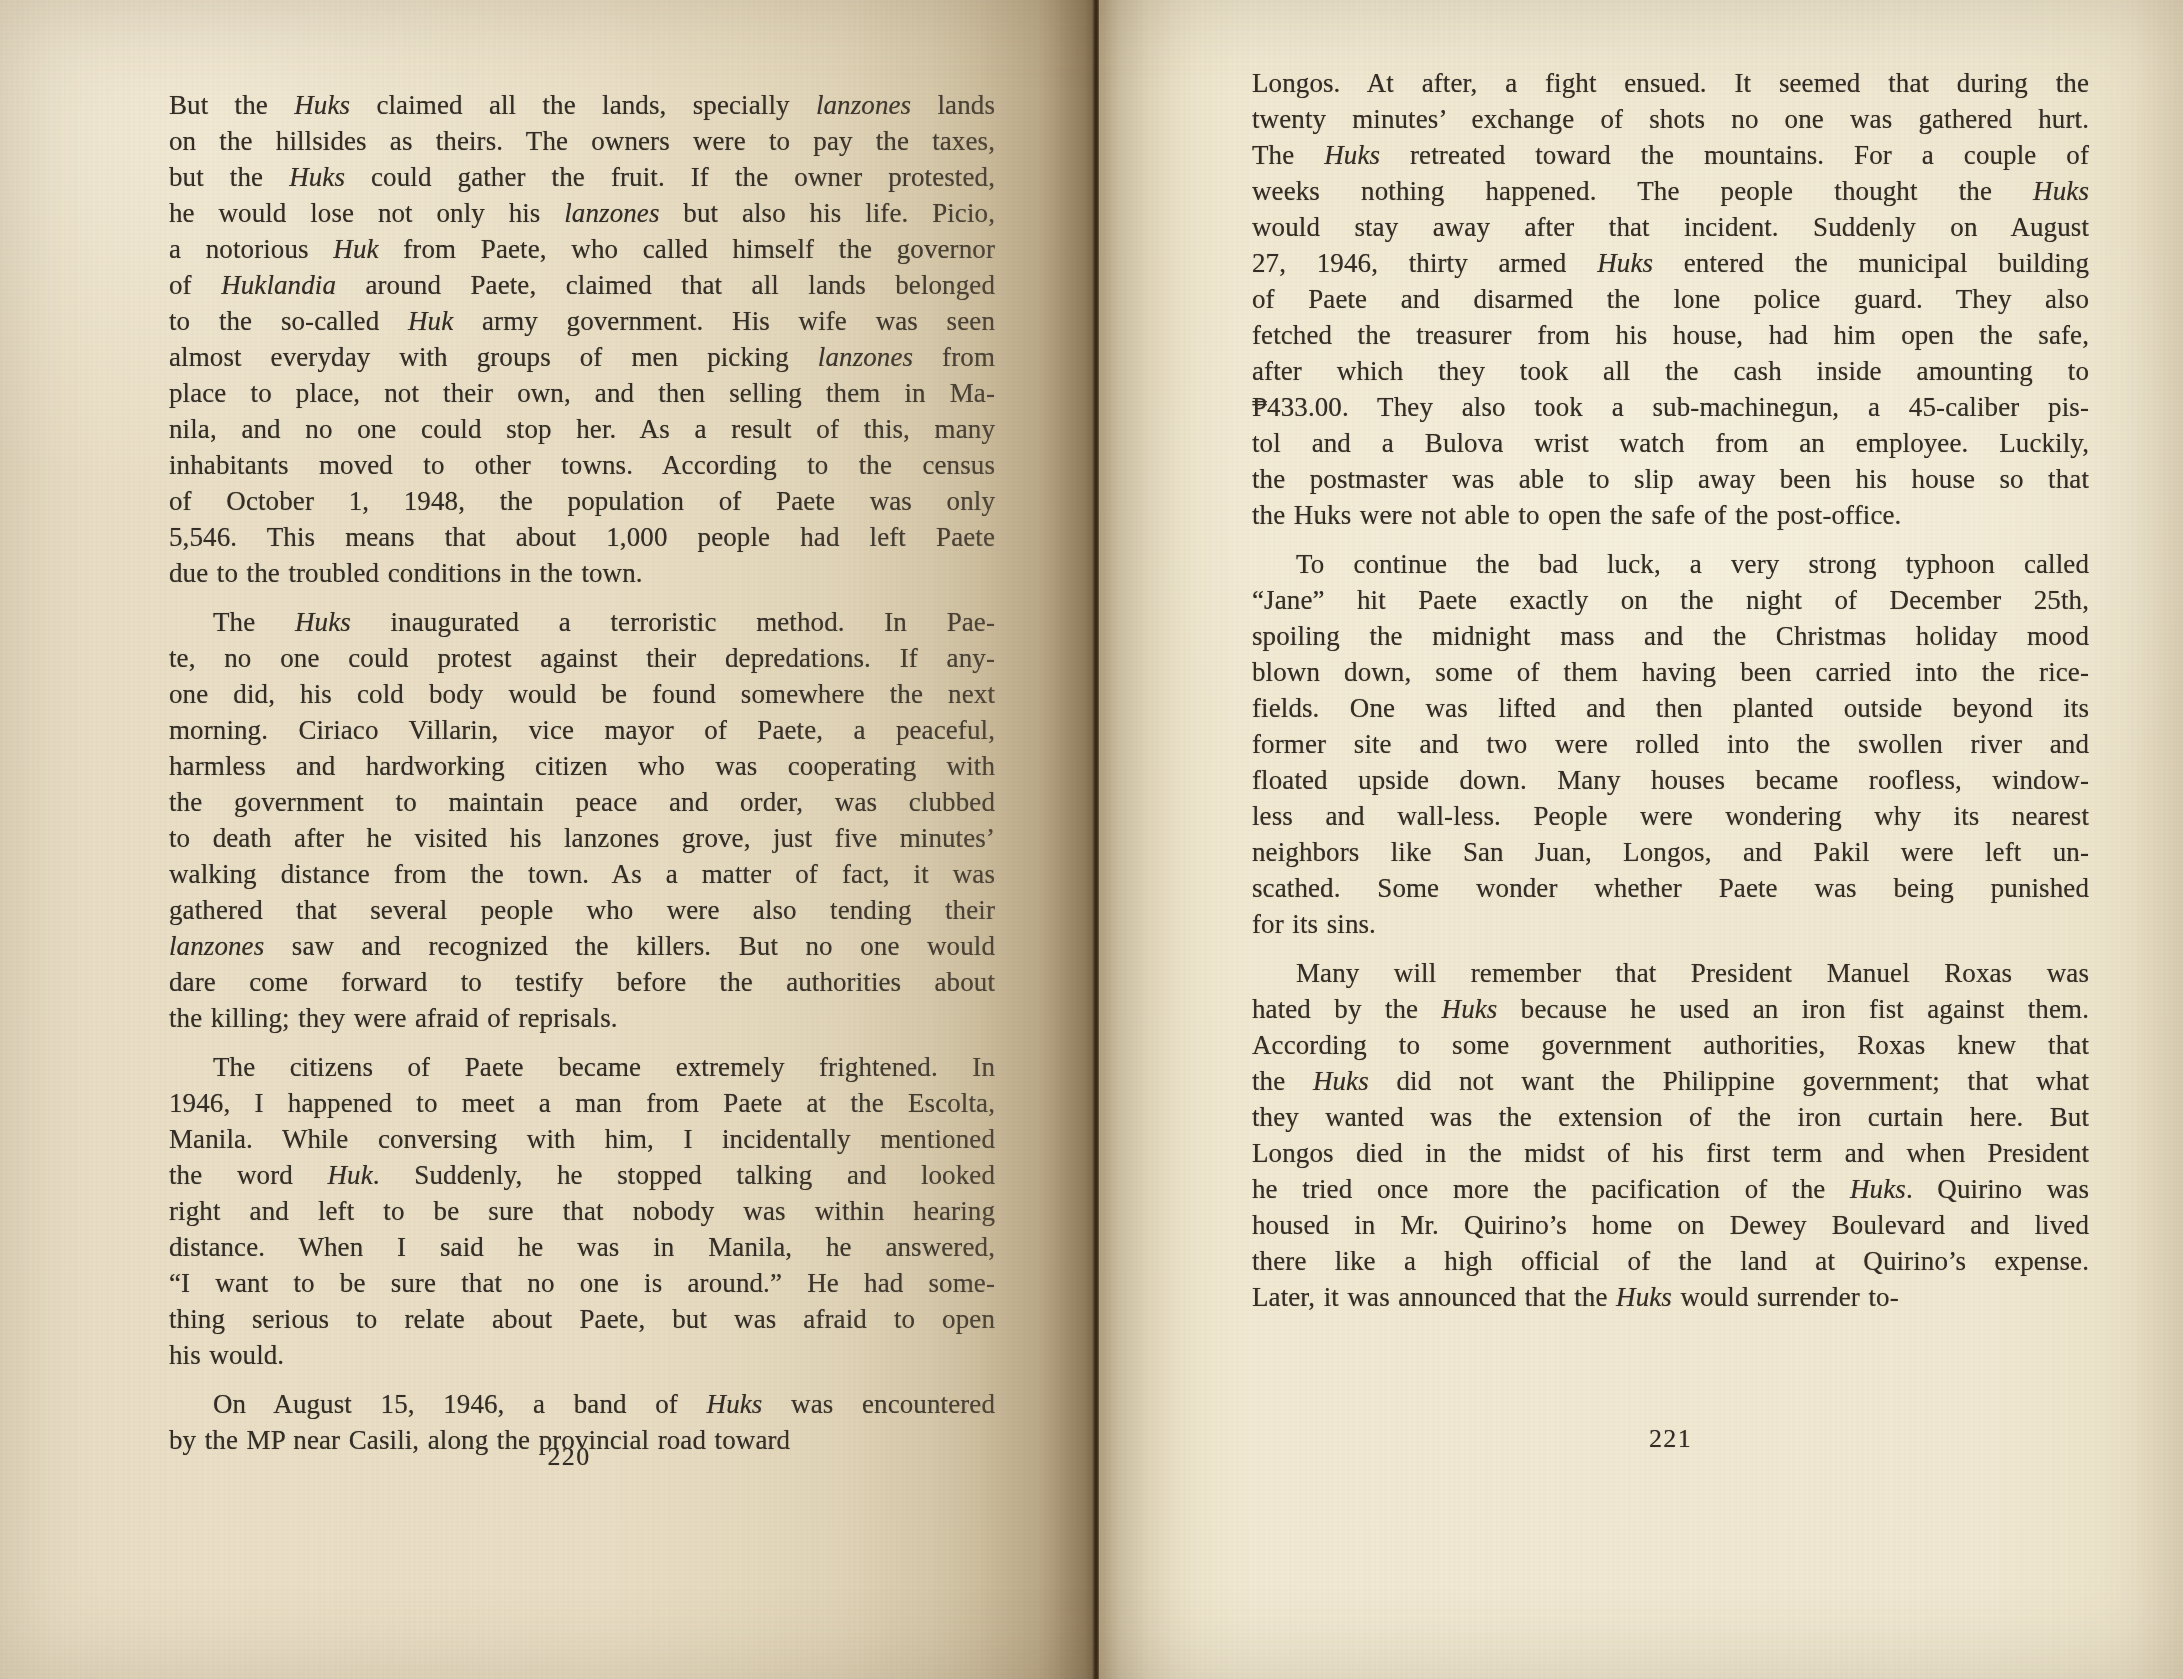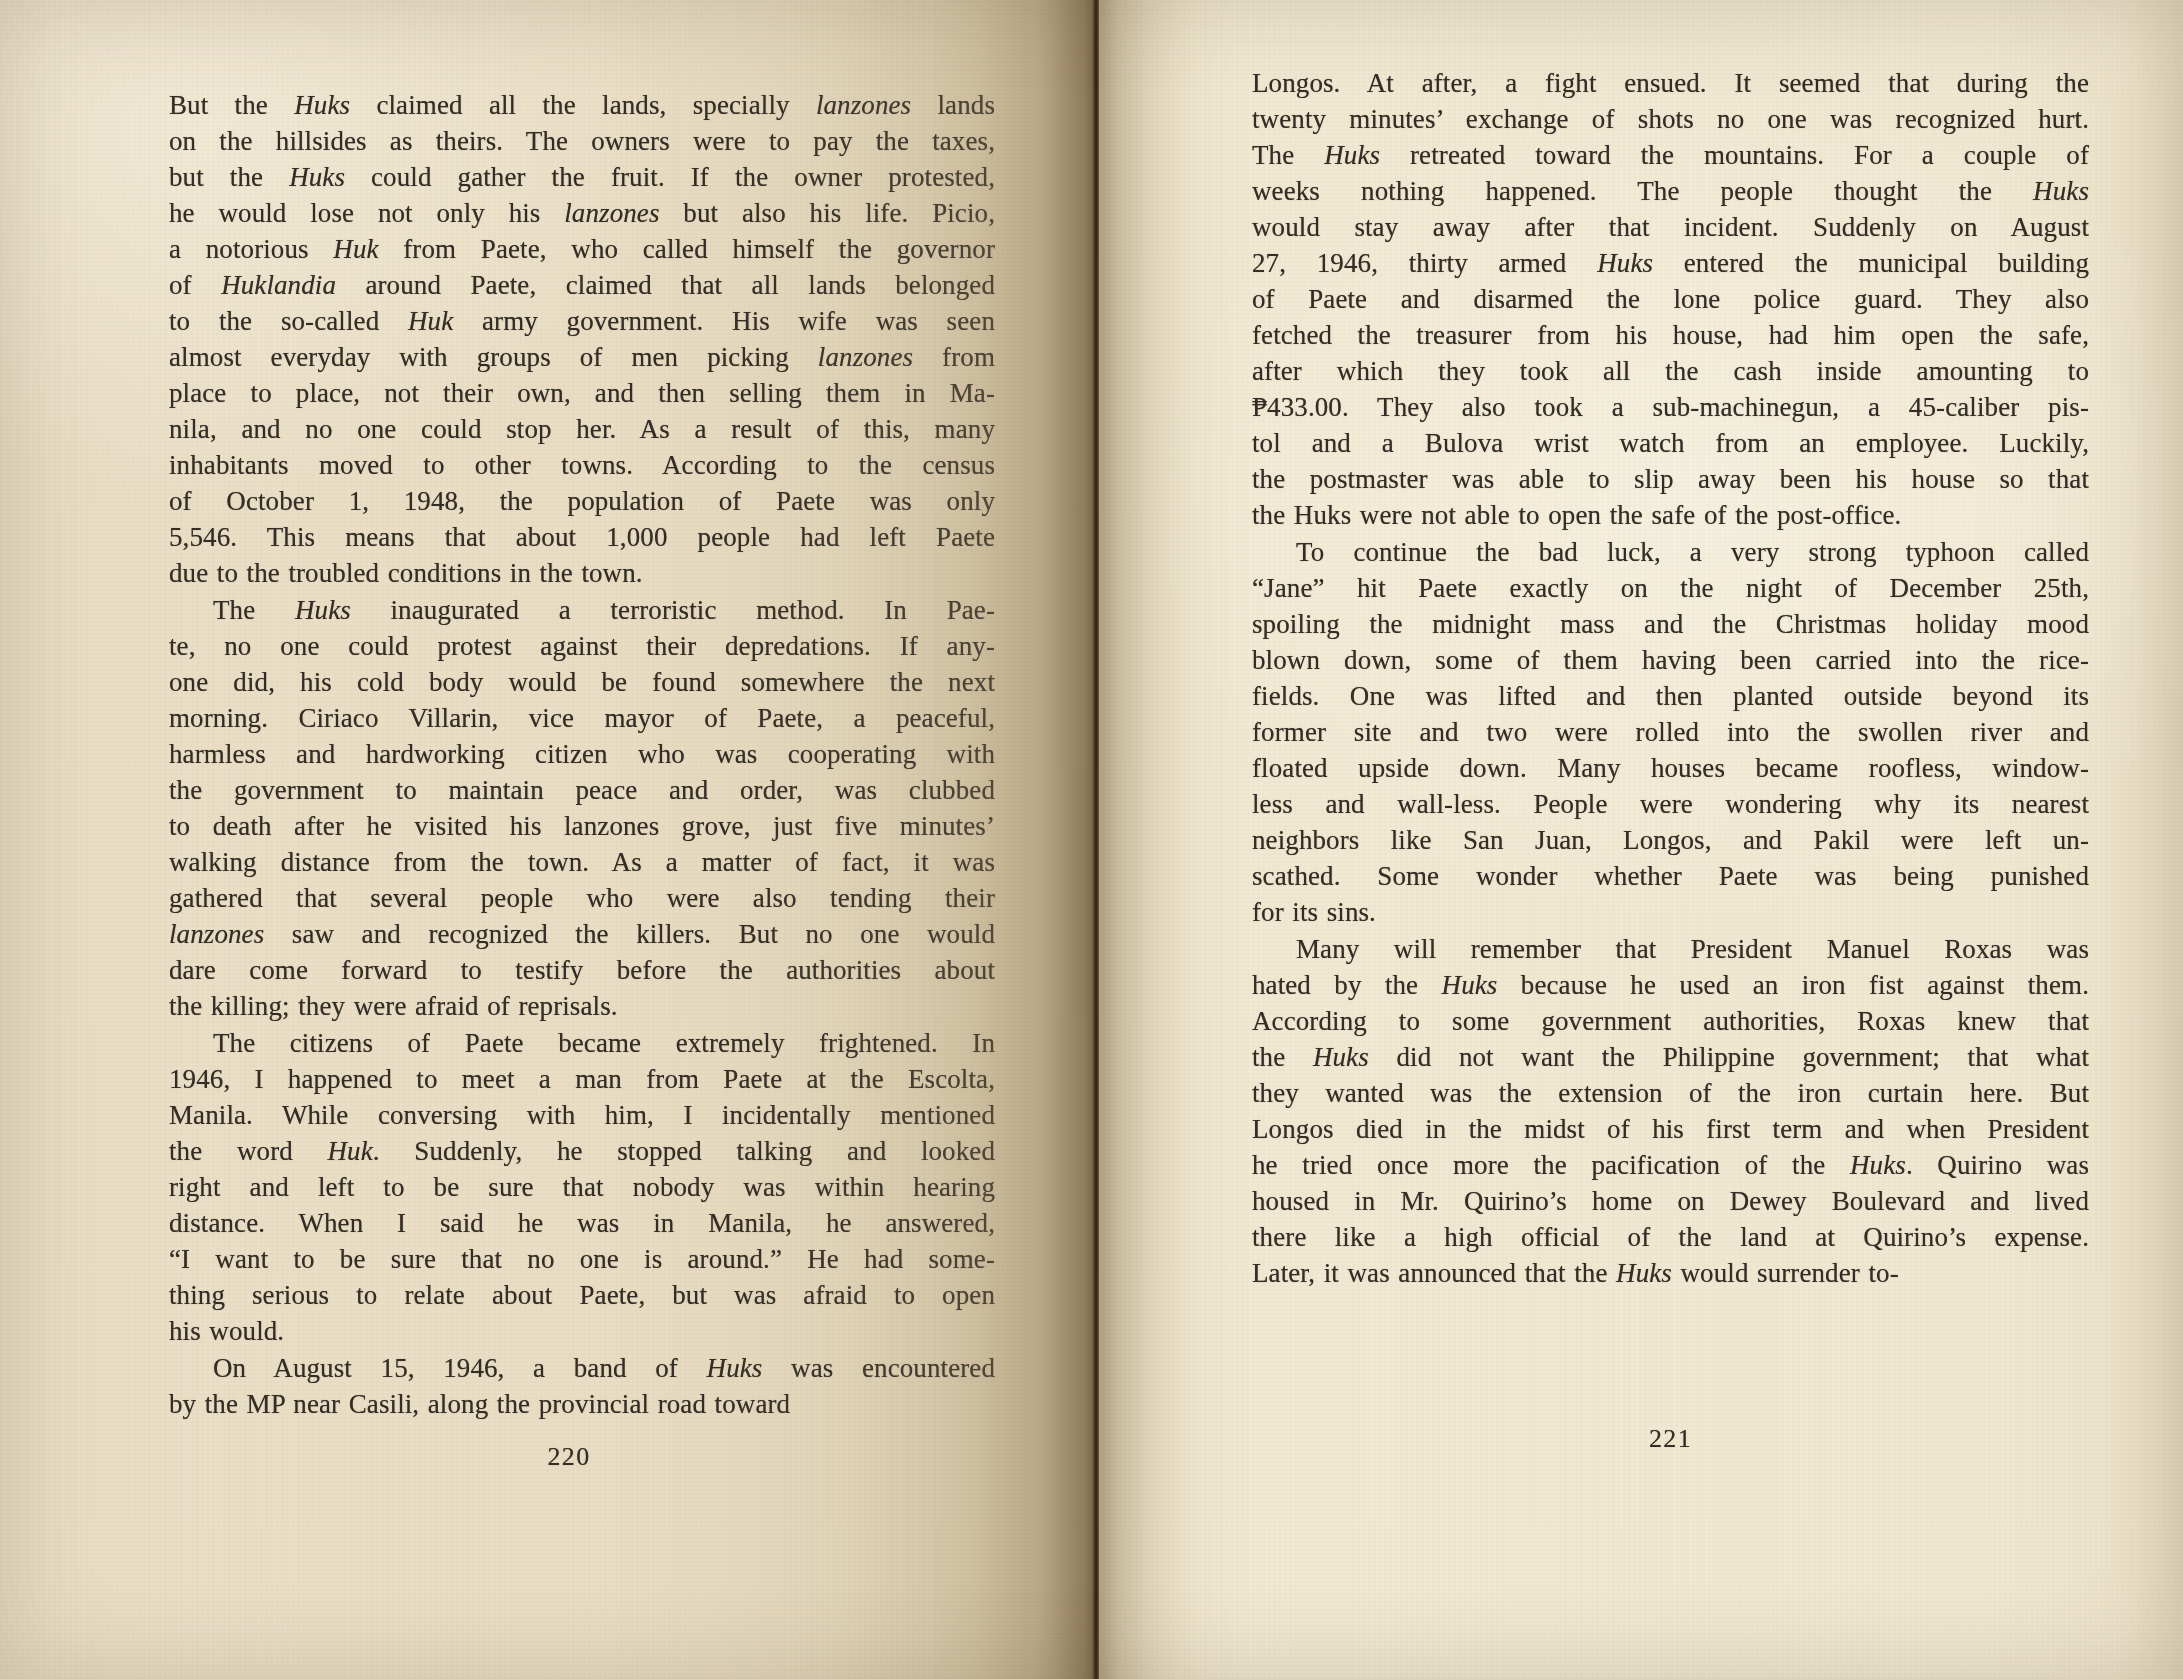--- a/index.html
+++ b/index.html
@@ -106,21 +106,21 @@
     position: absolute;
     z-index: 3;
     font-size: 27px;
     line-height: 36px;
     letter-spacing: 0.1px;
     word-spacing: 1.7px;
     text-shadow: 0 0 0.8px rgba(50,44,36,0.55);
   }
   #left-text  { left: 169px;  top: 87px; width: 826px; }
   #right-text { left: 1252px; top: 65px;  width: 837px; }
-  .para + .para { margin-top: 1px; }
+  .para + .para { margin-top: 13px; }
   .tline {
     text-align: justify;
     text-align-last: justify;
     -moz-text-align-last: justify;
   }
   .tline.last {
     text-align-last: left;
     -moz-text-align-last: left;
   }
   .tline.first-indent { padding-left: 44px; }
@@ -187,21 +187,21 @@
       </div>
       <div class="para">
         <div class="tline first-indent">On August 15, 1946, a band of <i>Huks</i> was encountered</div>
         <div class="tline last">by the MP near Casili, along the provincial road toward</div>
       </div>
     </div>
 
   <div id="right-text" class="textcol">
       <div class="para">
         <div class="tline">Longos. At after, a fight ensued. It seemed that during the</div>
-        <div class="tline">twenty minutes’ exchange of shots no one was recognized hurt.</div>
+        <div class="tline">twenty minutes’ exchange of shots no one was gathered hurt.</div>
         <div class="tline">The <i>Huks</i> retreated toward the mountains. For a couple of</div>
         <div class="tline">weeks nothing happened. The people thought the <i>Huks</i></div>
         <div class="tline">would stay away after that incident. Suddenly on August</div>
         <div class="tline">27, 1946, thirty armed <i>Huks</i> entered the municipal building</div>
         <div class="tline">of Paete and disarmed the lone police guard. They also</div>
         <div class="tline">fetched the treasurer from his house, had him open the safe,</div>
         <div class="tline">after which they took all the cash inside amounting to</div>
         <div class="tline">₱433.00. They also took a sub-machinegun, a 45-caliber pis-</div>
         <div class="tline">tol and a Bulova wrist watch from an employee. Luckily,</div>
         <div class="tline">the postmaster was able to slip away been his house so that</div>

